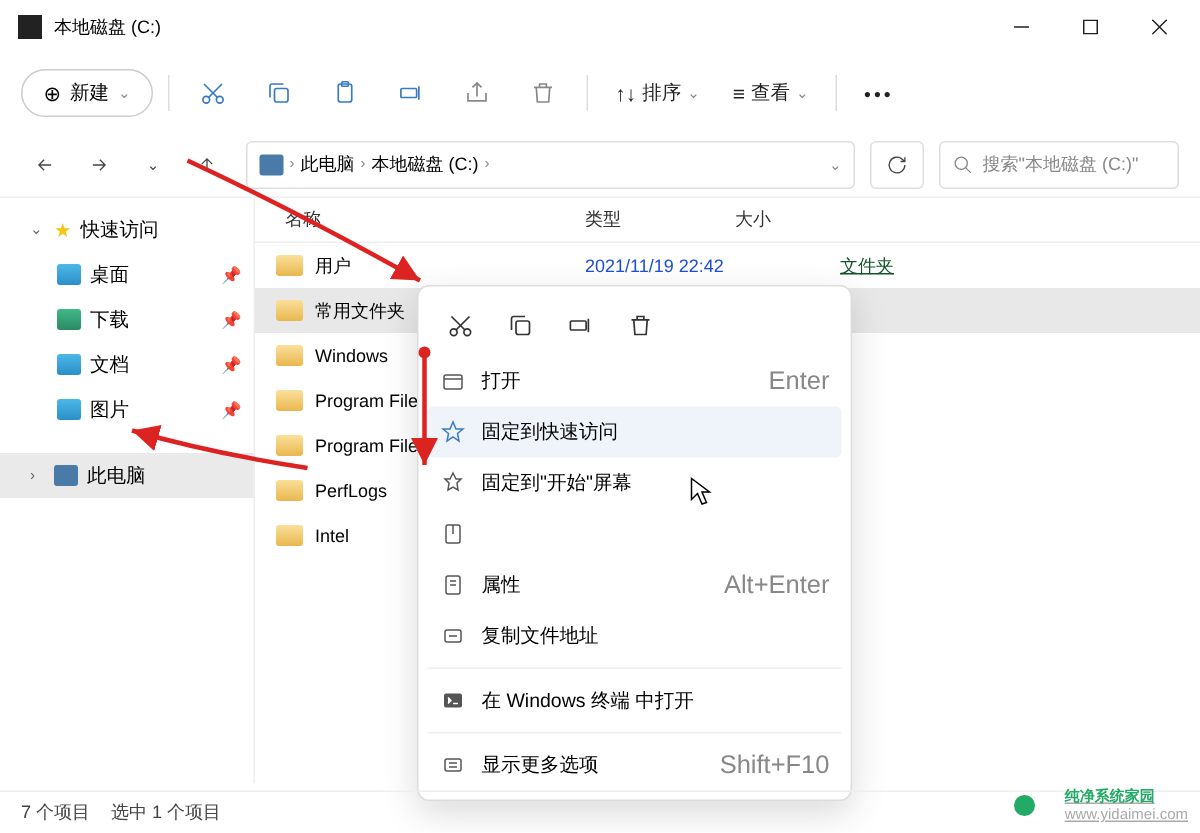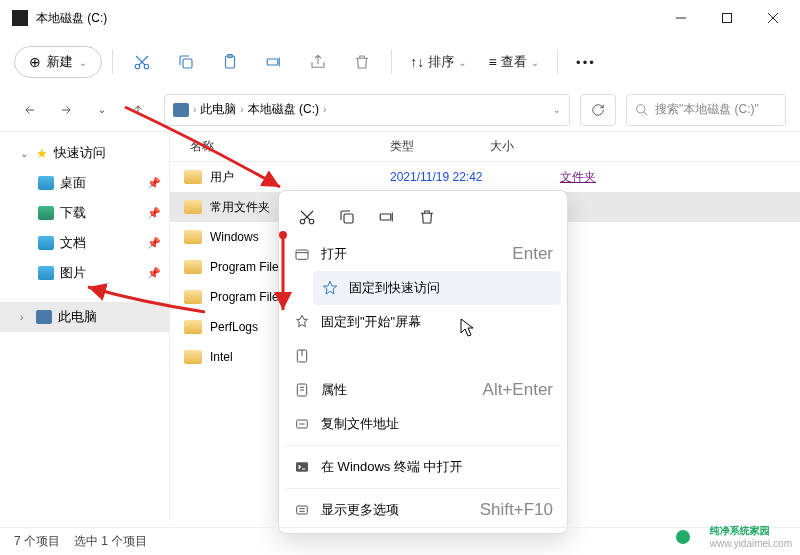--- a/index.html
+++ b/index.html
@@ -44,41 +44,41 @@
 .content { flex: 1; position: relative; }
 .col-headers { display: flex; height: 30px; align-items: center; font-size: 12px; color: #333; border-bottom: 1px solid #eee; }
 .col-headers .col-name { width: 220px; padding-left: 20px; }
 .col-headers .col-date { width: 170px; }
 .col-headers .col-type { width: 100px; }
 .col-headers .col-size { width: 80px; }
 .row { display: flex; height: 30px; align-items: center; font-size: 12px; }
 .row .folder-ico { width: 18px; height: 14px; background: linear-gradient(#fbe09a,#e8b74e); border-radius: 2px; margin: 0 8px 0 14px; }
 .row .name { width: 180px; }
 .row .date { width: 170px; color: #1d4ed8; }
-.row .type { width: 100px; color: #701a75; text-decoration: underline; }
+.row .type { width: 100px; color: #14532d; text-decoration: underline; }
 .row.selected { background: #e8e8e8; }
 
 .context-menu { position: absolute; left: 278px; top: 190px; width: 290px; background: #fff; border: 1px solid #ddd; border-radius: 8px; box-shadow: 0 8px 24px rgba(0,0,0,0.15); padding: 6px; font-size: 13px; }
 .cm-iconbar { display: flex; gap: 4px; padding: 4px; }
 .cm-iconbtn { width: 36px; height: 32px; display: flex; align-items: center; justify-content: center; color: #333; border-radius: 4px; }
 .cm-iconbtn svg { width: 18px; height: 18px; }
 .cm-item { display: flex; align-items: center; height: 34px; padding: 0 8px; border-radius: 4px; gap: 10px; }
-.cm-item.hl { background: #eef4fa; margin-left: 28px; }
+.cm-item.hl { background: #eef4fa; }
 .cm-item .cm-ico { width: 18px; display: flex; justify-content: center; color: #555; }
 .cm-item .cm-ico svg { width: 16px; height: 16px; }
 .cm-item .cm-label { flex: 1; }
 .cm-item .cm-shortcut { color: #888; font-size: 17px; }
 .cm-sep { height: 1px; background: #eee; margin: 4px 0; }
 
 .statusbar { position: absolute; bottom: 0; left: 0; right: 0; height: 28px; border-top: 1px solid #eee; display: flex; align-items: center; padding: 0 14px; font-size: 12px; color: #444; gap: 14px; }
 
 .arrow { position: absolute; pointer-events: none; }
 .cursor { position: absolute; left: 460px; top: 318px; }
 
-.watermark { position: absolute; right: 8px; bottom: 6px; font-size: 10px; color: #aaa; display: flex; align-items: center; gap: 20px; }
+.watermark { position: absolute; right: 8px; bottom: 6px; font-size: 10px; color: #aaa; display: flex; align-items: center; gap: 20px; text-decoration: underline; }
 .watermark .logo { width: 14px; height: 14px; background: #2a6; border-radius: 50%; }
 </style>
 </head>
 <body>
 
 <div class="titlebar">
   <div class="icon"></div>
   <div class="title">本地磁盘 (C:)</div>
   <div class="window-controls">
     <div class="btn">

